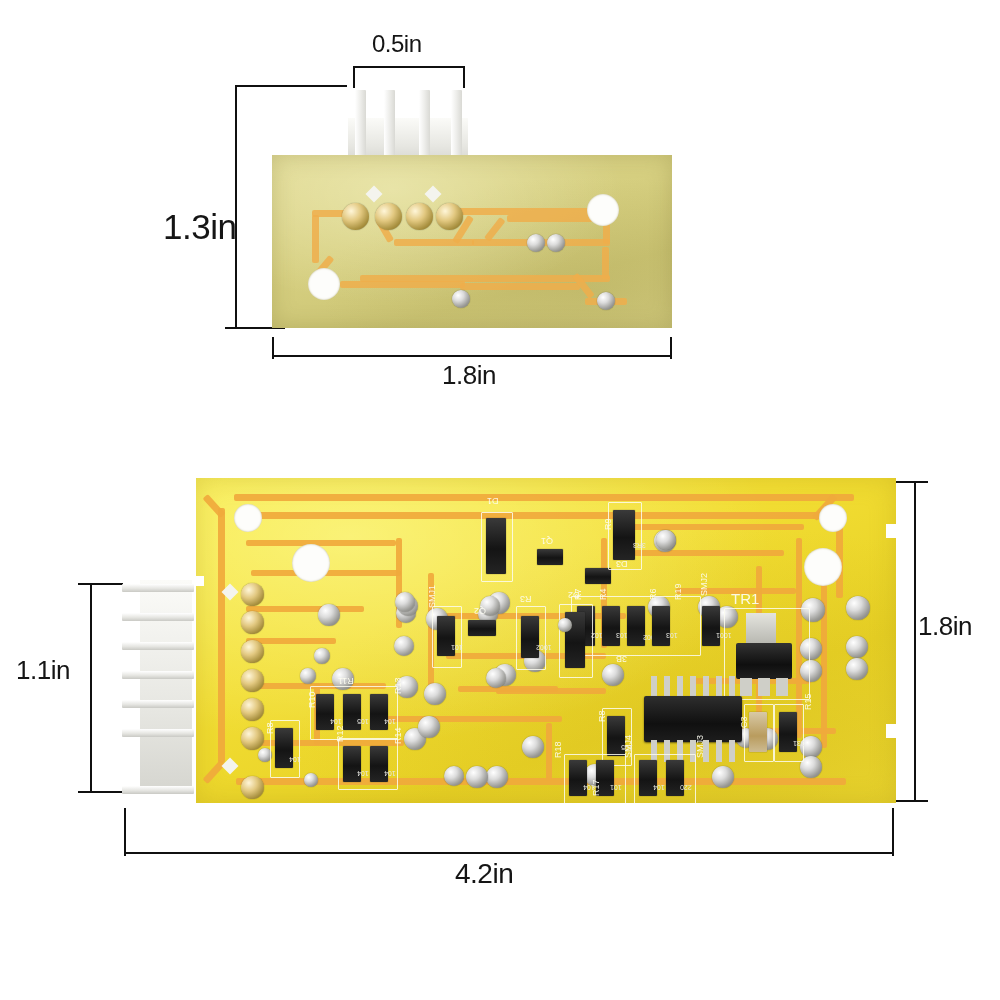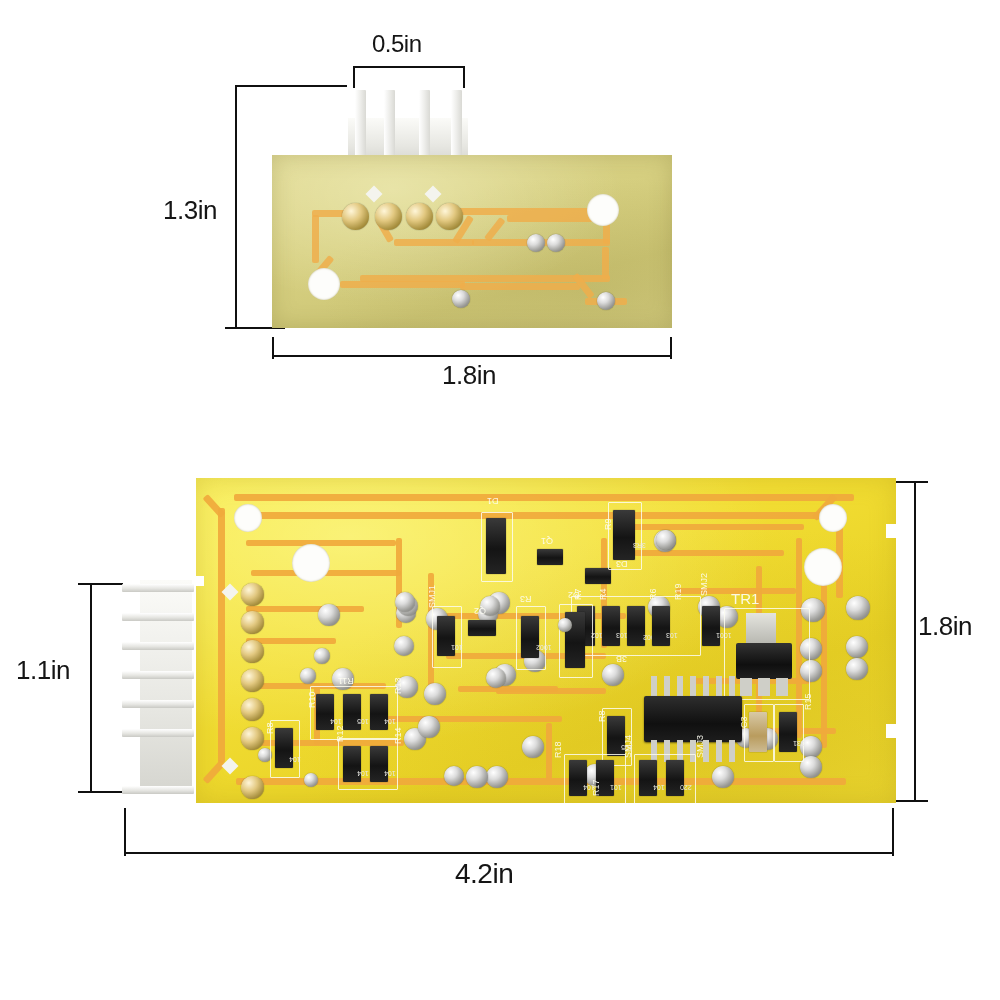--- a/index.html
+++ b/index.html
@@ -86,21 +86,21 @@
 
 <div id="stage">
 
   <div>
 
     <div class="dim-label" style="left:372px;top:30px;font-size:24px;">0.5in</div>
     <div class="dline-h" style="left:353px;top:66px;width:111px;"></div>
     <div class="tick-v" style="left:353px;top:66px;height:22px;"></div>
     <div class="tick-v" style="left:463px;top:66px;height:22px;"></div>
 
-    <div class="dim-label" style="left:163px;top:195px;font-size:26px;">1.3in</div>
+    <div class="dim-label" style="left:163px;top:207px;font-size:35px;">1.3in</div>
     <div class="dline-v" style="left:235px;top:85px;height:243px;"></div>
     <div class="tick-h" style="left:235px;top:85px;width:112px;"></div>
     <div class="tick-h" style="left:225px;top:327px;width:60px;"></div>
 
     <div class="dim-label" style="left:442px;top:360px;font-size:26px;">1.8in</div>
     <div class="dline-h" style="left:272px;top:355px;width:400px;"></div>
     <div class="tick-v" style="left:272px;top:337px;height:22px;"></div>
     <div class="tick-v" style="left:670px;top:337px;height:22px;"></div>
 
     <div>

